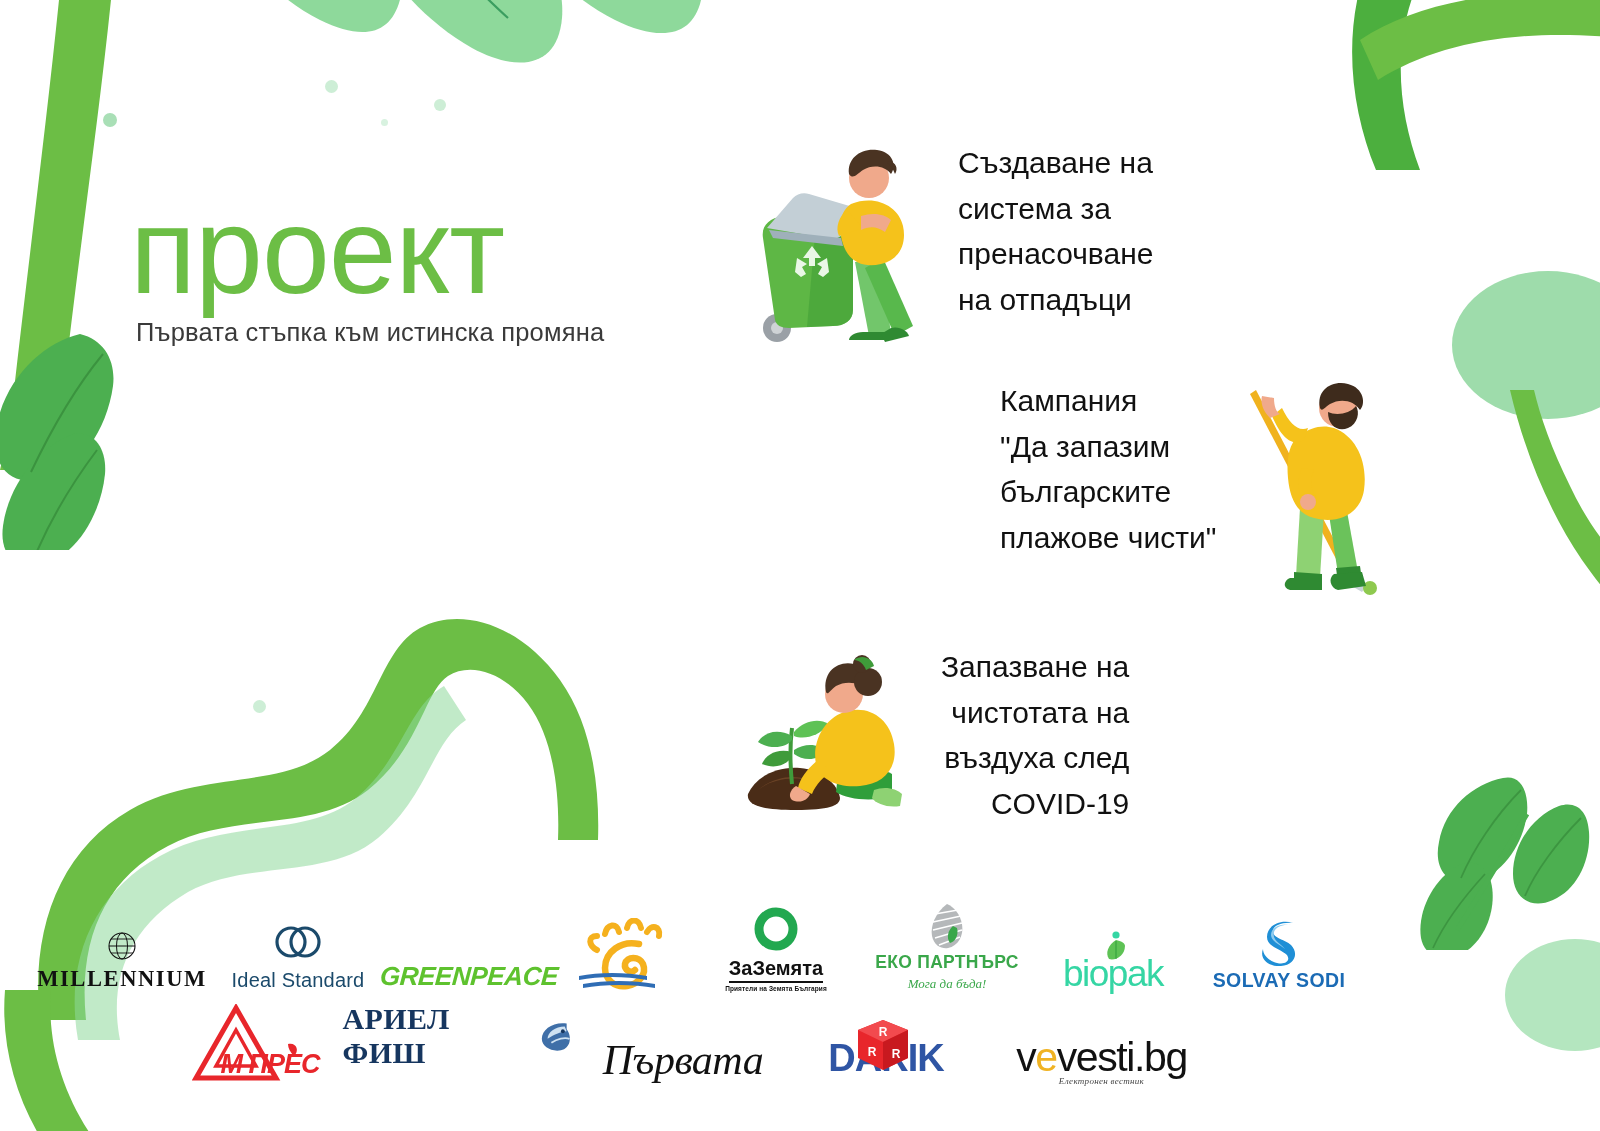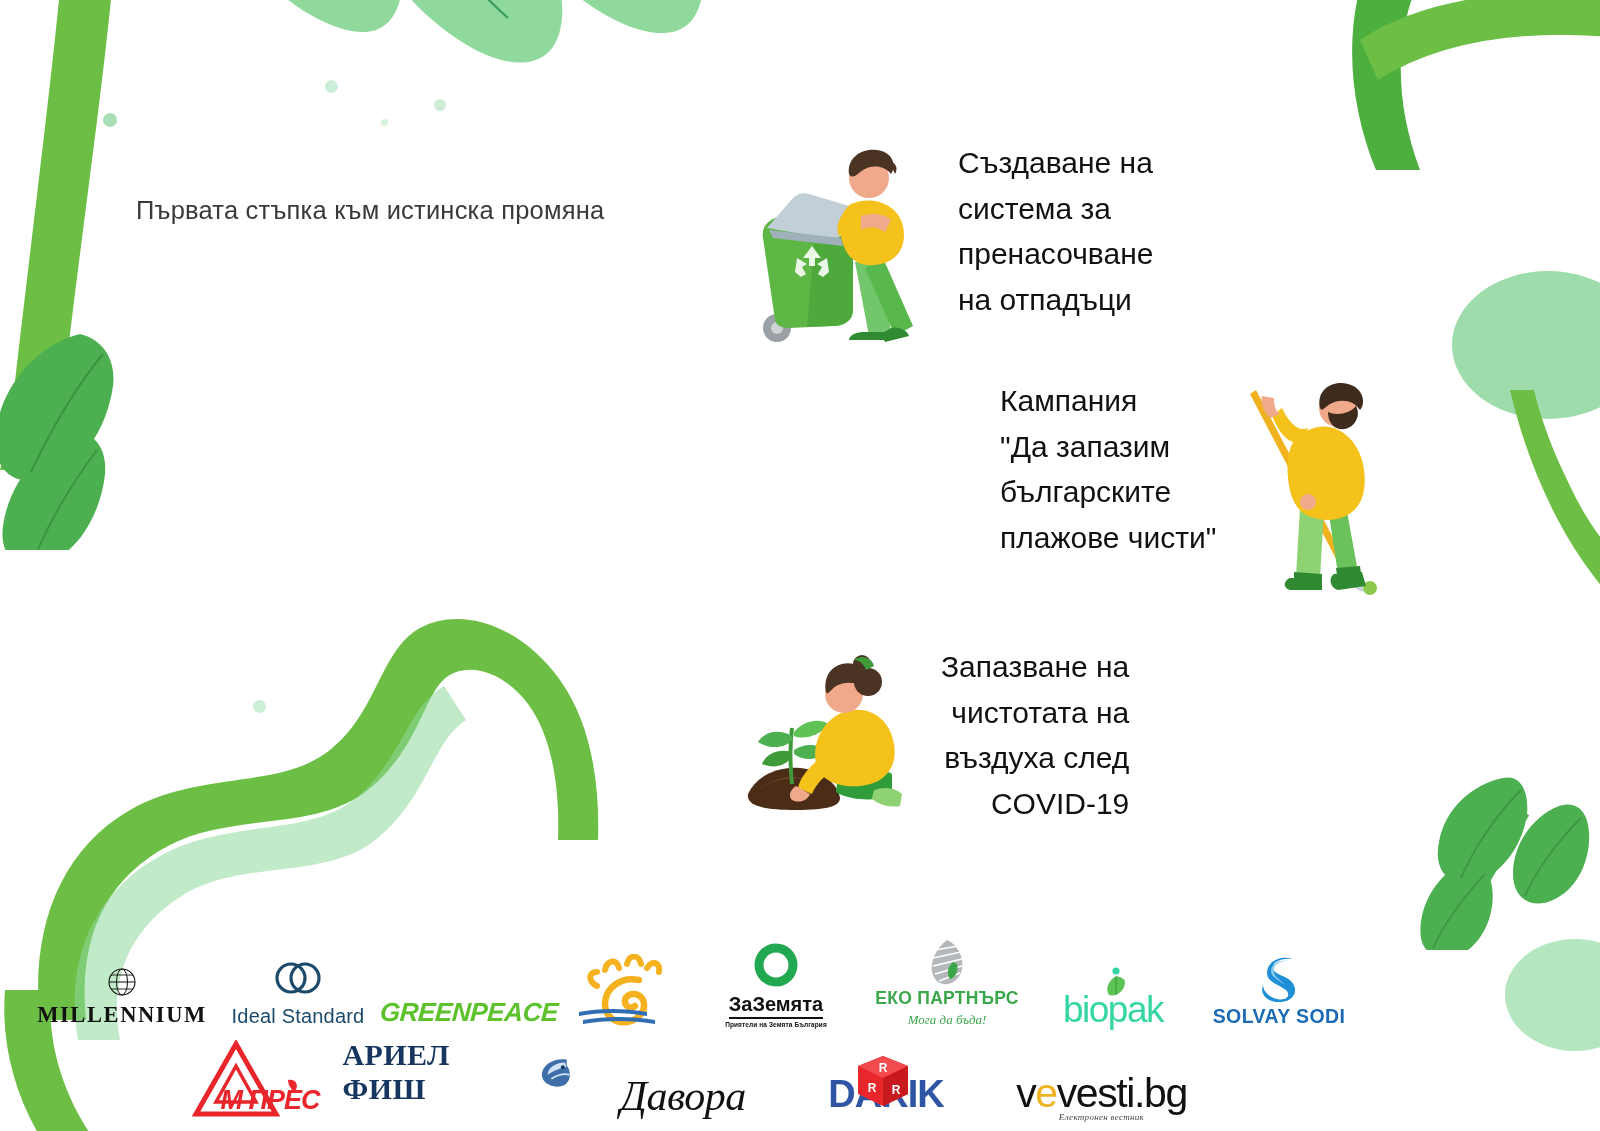--- a/index.html
+++ b/index.html
@@ -54,21 +54,21 @@
   #feature-0 { left:745px; top:140px; }
   #feature-0 .feature-text { margin-left:38px; }
   #feature-1 { left:1000px; top:378px; }
   #feature-1 .feature-text { text-align:left; }
   #feature-2 { left:742px; top:644px; }
   #feature-2 .feature-text { margin-left:34px; text-align:right; }
 
   .art { flex:0 0 auto; }
 
   
-  #sponsors { position:absolute; left:0; top:932px; width:1396px; }
+  #sponsors { position:absolute; left:0; top:896px; width:1396px; }
   .sponsor-row { display:flex; justify-content:center; align-items:flex-end; }
   #sponsor-row-1 { height:96px; gap:26px; }
   #sponsor-row-2 { height:98px; gap:18px; }
   .sponsor { display:flex; flex-direction:column; align-items:center; justify-content:flex-end; height:100%; }
 
   
   .millennium-txt { font-family:"Liberation Serif", serif; font-size:22.5px; font-weight:700; letter-spacing:1.6px; color:#111; }
   
   .ideal-txt { font-size:20px; color:#1b4a6b; letter-spacing:0.2px; }
   
@@ -178,20 +178,21 @@
     <svg style="left:1480px;top:930px;" width="140" height="130" viewBox="0 0 140 130">
       <ellipse cx="95" cy="65" rx="70" ry="56" fill="#b4e6bf"></ellipse>
     </svg>
 
     <svg style="left:-5px;top:990px;" width="120" height="145" viewBox="0 0 120 145">
       <path d="M10 0 C 6 50, 18 100, 44 145 L 96 145 C 66 100, 52 50, 56 0 Z" fill="#6cbe45"></path>
     </svg>
   </div>
 
   <div id="logo-block">
+    <div id="logo-word-1">проект</div>
     <div id="tagline">Първата стъпка към истинска промяна</div>
   </div>
 
 
   <div class="feature" id="feature-0">
     <svg class="art" width="175" height="205" viewBox="0 0 175 205">
 
       <circle cx="32" cy="188" r="14" fill="#9aa0a6"></circle>
       <circle cx="32" cy="188" r="6" fill="#cfd3d6"></circle>
 
@@ -395,21 +396,21 @@
         <svg width="36" height="38" viewBox="0 0 36 38">
           <path d="M30 6 C 16 4, 4 12, 4 22 C 4 30, 14 36, 24 34 C 34 32, 36 20, 30 12 Z" fill="#3f6fa8"></path>
           <path d="M28 9 C 18 9, 10 15, 10 22 C 16 18, 24 14, 30 14 Z" fill="#cfe2f2"></path>
           <path d="M14 26 C 20 22, 28 20, 33 22" stroke="#cfe2f2" stroke-width="2" fill="none"></path>
           <circle cx="26" cy="14" r="2" fill="#16365f"></circle>
         </svg>
       </div>
 
       <div class="sponsor" style="width:185px;padding-bottom:6px;">
         <div class="davora-txt">
-          <span>Давора</span>
+          <span>Първата</span>
         </div>
       </div>
 
       <div class="sponsor" style="width:185px;position:relative;padding-bottom:10px;">
         <div class="darik-txt">DARIK</div>
         <svg width="62" height="62" viewBox="0 0 62 62" style="position:absolute;left:58px;bottom:12px;">
           <path d="M31 4 L 56 14 L 56 42 L 31 54 L 6 42 L 6 14 Z" fill="#e8262b"></path>
           <path d="M31 4 L 56 14 L 31 26 L 6 14 Z" fill="#f24a4e"></path>
           <path d="M31 26 L 56 14 L 56 42 L 31 54 Z" fill="#c8191f"></path>
           <text x="31" y="20" font-family="Liberation Sans, sans-serif" font-size="12" font-weight="bold" fill="#fff" text-anchor="middle">R</text>

